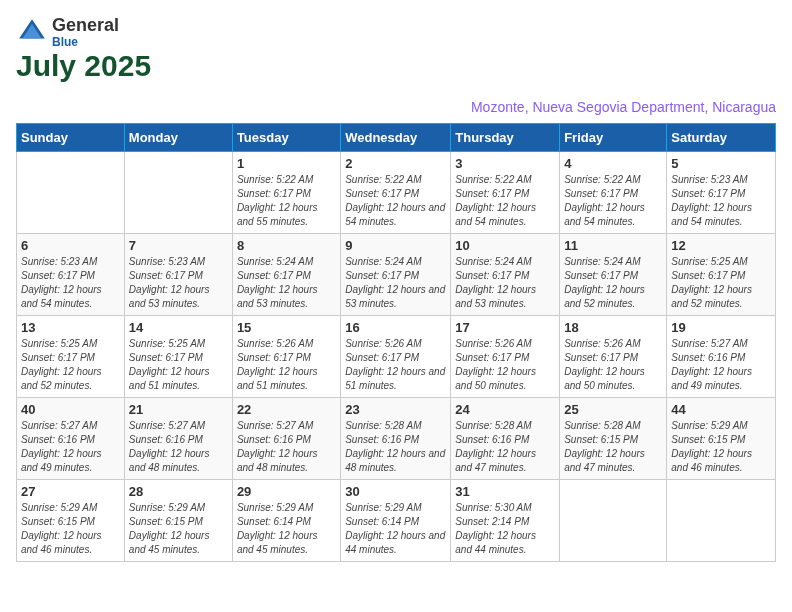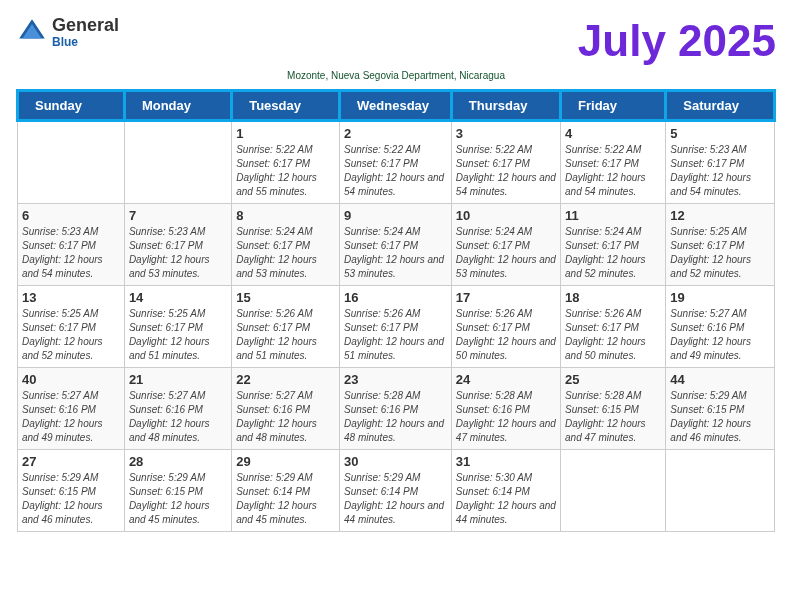--- a/index.html
+++ b/index.html
@@ -7,21 +7,22 @@
       font-family: Arial, sans-serif;
       background: #fff;
       width: 792px;
       min-height: 612px;
       padding: 16px;
     }
     .header-area {
       display: flex;
       justify-content: space-between;
       align-items: flex-start;
-      margin-bottom: 4px;
+      margin-bottom: 16px;
+      flex-direction: column;
     }
     .logo {
       display: flex;
       align-items: center;
       gap: 0;
     }
     .logo-text {
       display: flex;
       flex-direction: column;
       line-height: 1.1;
@@ -38,43 +39,43 @@
     }
     .logo-icon {
       width: 32px;
       height: 32px;
       margin-right: 4px;
     }
     .title-block {
       text-align: right;
     }
     .month-year {
-      font-size: 44px;
-      font-weight: bold;
-      color: #6d28d9;
+      font-size: 30px;
+      font-weight: bold;
+      color: #14532d;
     }
     .location {
-      font-size: 10px;
-      color: #14532d;
-      text-align: center;
+      font-size: 14px;
+      color: #8b5cf6;
+      text-align: right;
       margin-bottom: 8px;
     }
     table {
       width: 100%;
       border-collapse: collapse;
       font-size: 11px;
     }
     th {
       background-color: #1a5fa8;
       color: #fff;
-      padding: 6px 16px;
+      padding: 6px 4px;
       text-align: left;
       font-size: 13px;
       font-weight: bold;
-      border: 3px solid #0ea5e9;
+      border: 1px solid #0ea5e9;
     }
     td {
       border: 1px solid #ccc;
       vertical-align: top;
       padding: 4px;
       width: 113px;
       min-height: 80px;
       height: 80px;
     }
     .day-number {
@@ -322,20 +323,20 @@
         </td>
         <td>
           <span class="day-number">30</span>
           <div class="day-info">Sunrise: 5:29 AM
 Sunset: 6:14 PM
 Daylight: 12 hours and 44 minutes.</div>
         </td>
         <td>
           <span class="day-number">31</span>
           <div class="day-info">Sunrise: 5:30 AM
-Sunset: 6:14 PM
+Sunset: 2:14 PM
 Daylight: 12 hours and 44 minutes.</div>
         </td>
         <td class="empty"></td>
         <td class="empty"></td>
       </tr>
     </tbody>
 </table>
 
 </body></html>

